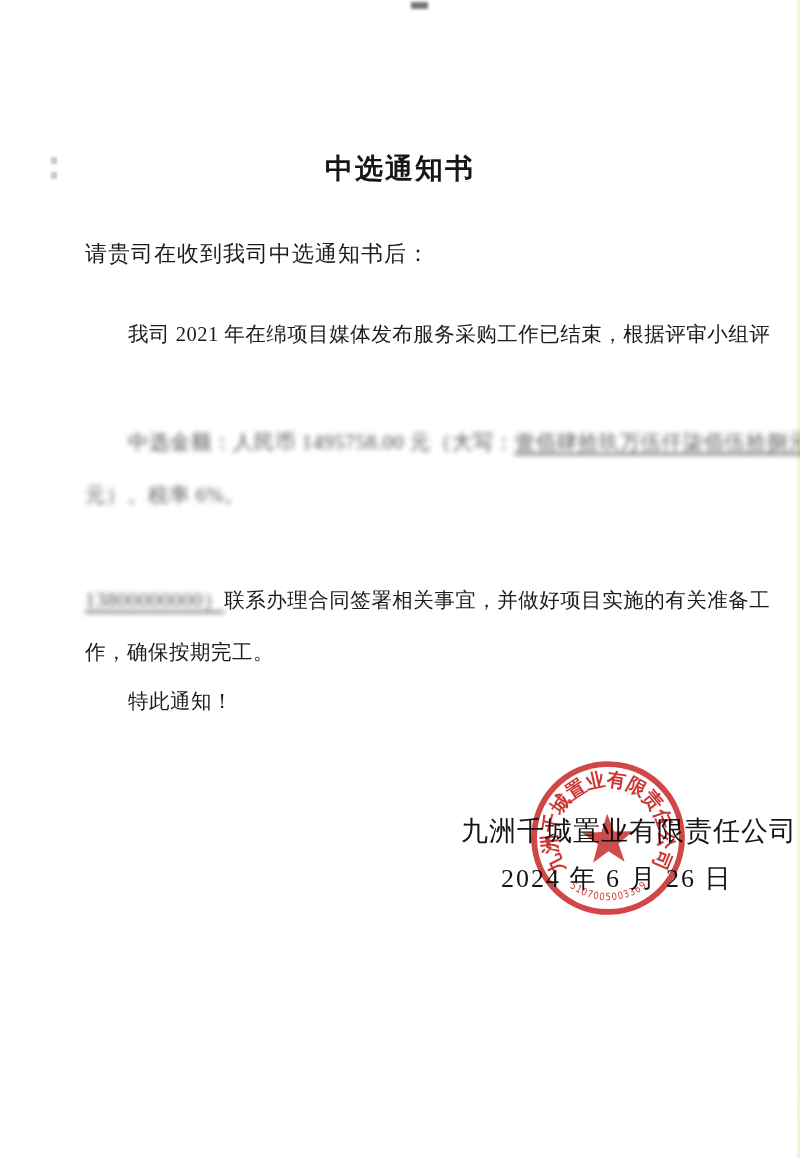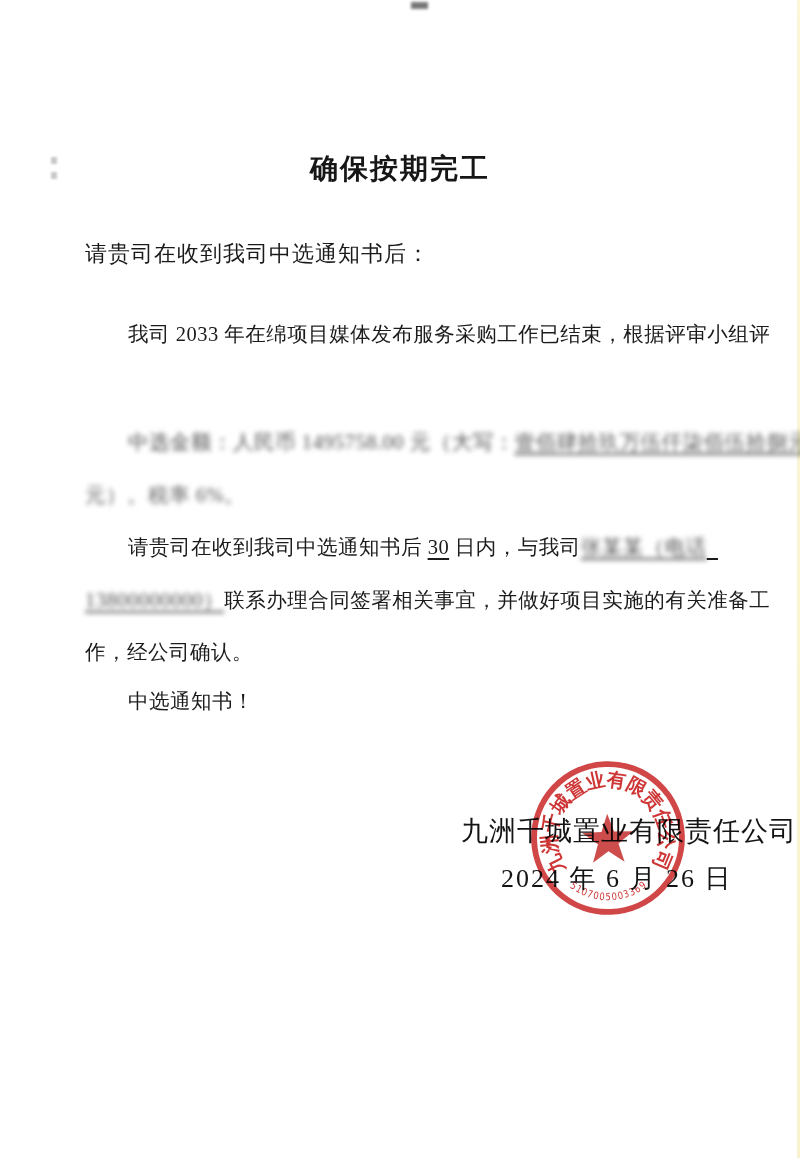--- a/index.html
+++ b/index.html
@@ -73,49 +73,44 @@
 </head>
 <body>
 
 <div class="page">
 
   <div class="top-smudge"></div>
   <div class="speck s1"></div>
   <div class="speck s2"></div>
   <div class="scan-edge"></div>
 
-  <div class="doc-title">确保按期完工</div>
+  <div class="doc-title">中选通知书</div>
 
   <div class="recipient">请贵司在收到我司中选通知书后：</div>
 
   <div class="bline y-p1l1">
-    <span class="indent">我司 2033 年在绵项目媒体发布服务采购工作已结束，根据评审小组评</span>
+    <span class="indent">我司 2021 年在绵项目媒体发布服务采购工作已结束，根据评审小组评</span>
   </div>
 
   <div class="bline y-p2l1">
     <span class="indent redacted">中选金额：人民币 1495758.00 元（大写：</span><span class="redacted u">壹佰肆拾玖万伍仟柒佰伍拾捌元</span>
   </div>
   <div class="bline y-p2l2">
     <span class="redacted-dim">元）。税率 6%。</span>
   </div>
 
-  <div class="bline y-p3l1">
-    <span class="indent">请贵司在收到我司中选通知书后</span>
-    <span class="u">30</span>
-    <span>日内，与我司</span><span class="redacted u">张某某（电话</span><span class="u">&nbsp;&nbsp;</span>
-  </div>
   <div class="bline y-p3l2">
     <span class="redacted u">13800000000）</span><span>联系办理合同签署相关事宜，并做好项目实施的有关准备工</span>
   </div>
   <div class="bline y-p3l3">
-    <span>作，经公司确认。</span>
+    <span>作，确保按期完工。</span>
   </div>
 
   <div class="bline y-close">
-    <span class="indent">中选通知书！</span>
+    <span class="indent">特此通知！</span>
   </div>
 
   <div class="sig-company">九洲千城置业有限责任公司</div>
   <div class="sig-date">2024 年 6 月 26 日</div>
 
   <svg class="seal" viewBox="0 0 200 200">
     <defs>
       <path id="sealArcTop" d="M 49.2 135.6 A 62 62 0 1 1 150.8 135.6" fill="none"></path>
       <path id="sealArcBottom" d="M 52.4 156.7 A 74 74 0 0 0 147.6 156.7" fill="none"></path>
     </defs>

